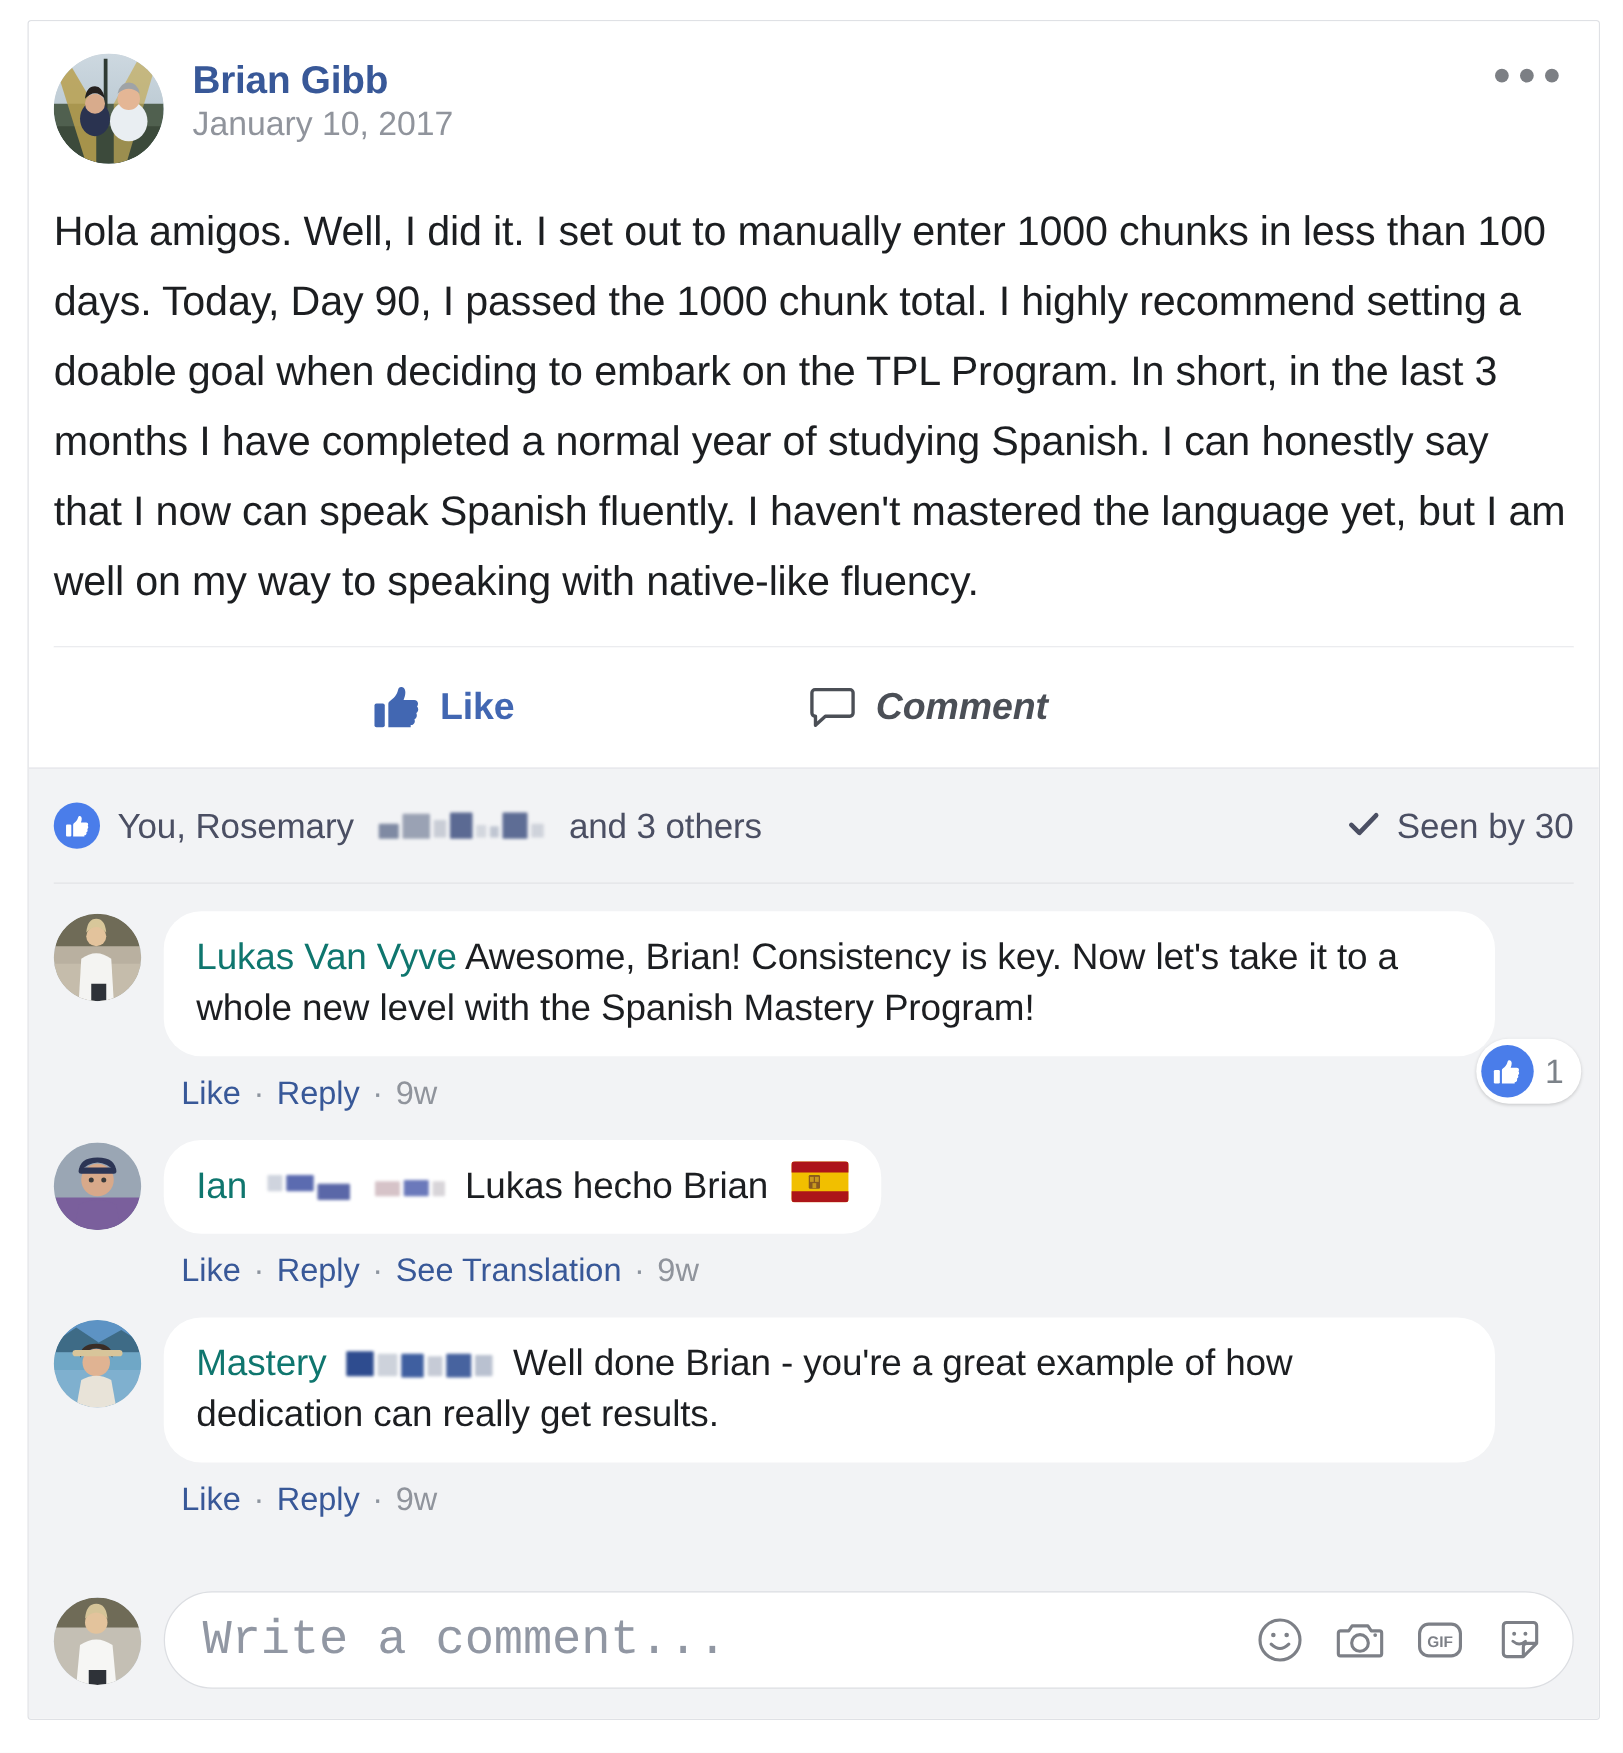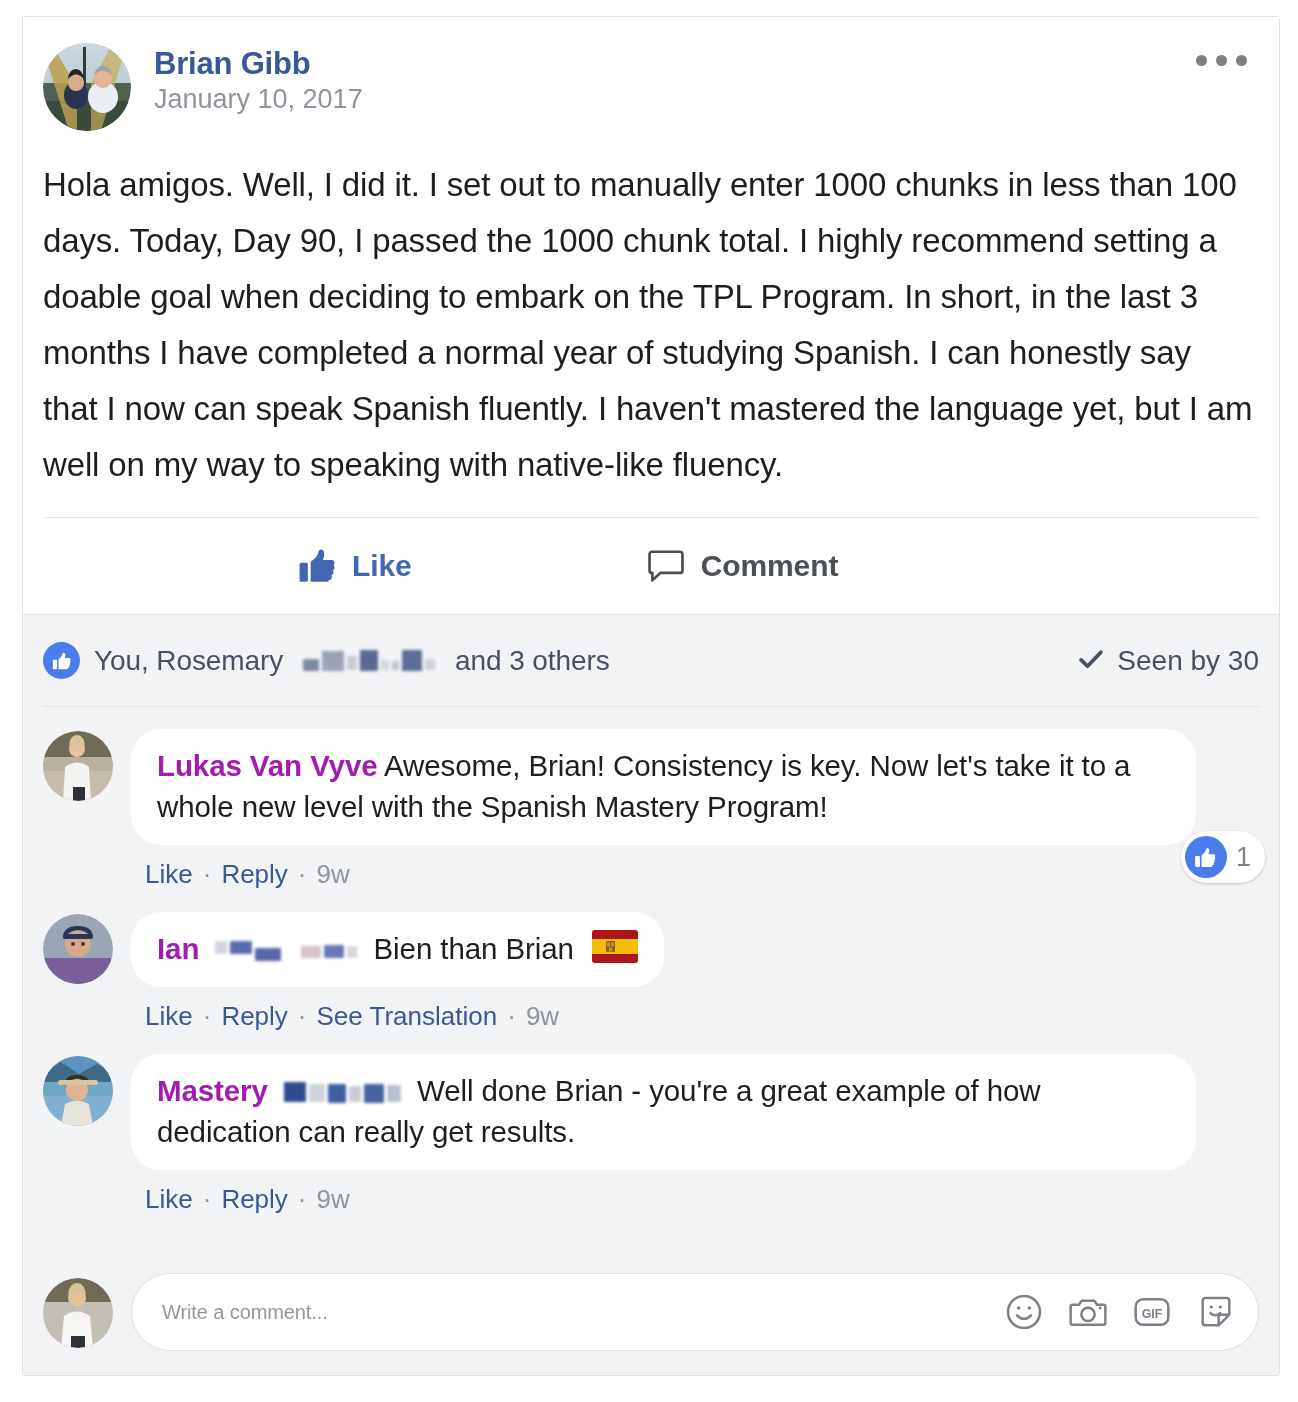--- a/index.html
+++ b/index.html
@@ -123,21 +123,21 @@
     background: #ffffff;
   }
   .action-btn {
     display: flex;
     align-items: center;
     gap: 16px;
     cursor: pointer;
     user-select: none;
   }
   .action-btn.like { margin-left: 255px; }
-  .action-btn.comment { margin-left: 235px; }
+  .action-btn.comment { margin-left: 235px; font-style: italic; }
 
   .action-label {
     font-size: 30px;
     font-weight: bold;
     letter-spacing: -0.1px;
   }
   .like .action-label { color: #4267b2; }
   .comment .action-label { color: #4b4f56; }
 
   .icon-thumb-solid { width: 38px; height: 38px; display:block; }
@@ -231,22 +231,22 @@
     padding: 16px 26px 18px 26px;
     display: inline-block;
     max-width: 1065px;
     font-size: 29.5px;
     line-height: 41px;
     color: #1c1e21;
     letter-spacing: -0.1px;
   }
 
   .commenter-name {
-    color: #a21caf;
-    font-weight: bold;
+    color: #0f766e;
+    font-weight: normal;
   }
 
   .comment-actions {
     display: flex;
     align-items: center;
     gap: 0;
     margin: 14px 0 0 14px;
     font-size: 26px;
     color: #4b4f63;
   }
@@ -304,22 +304,22 @@
     border-radius: 40px;
     display: flex;
     align-items: center;
     padding: 0 22px 0 30px;
   }
   .composer-input {
     flex: 1;
     border: none;
     outline: none;
     background: transparent;
-    font-family: Liberation Sans, sans-serif;
-    font-size: 20px;
+    font-family: Liberation Mono, monospace;
+    font-size: 39px;
     color: #1c1e21;
     letter-spacing: -0.1px;
   }
   .composer-input::placeholder { color: #9197a3; }
 
   .composer-icons {
     display: flex;
     align-items: flex-end;
     gap: 24px;
     padding-left: 16px;
@@ -511,21 +511,21 @@
             <span class="commenter-name">Ian</span>
             <span class="blur-block">
               <i style="width:12px;height:13px;background:#cfd4de;margin-top:-8px;"></i>
               <i style="width:22px;height:13px;background:#5b6bb0;margin-top:-7px;"></i>
               <i style="width:26px;height:13px;background:#5a67a8;margin-top:6px;"></i>
               <i style="width:14px;height:1px;background:transparent;"></i>
               <i style="width:20px;height:12px;background:#d6c3c8;margin-top:1px;"></i>
               <i style="width:20px;height:13px;background:#6b79bb;margin-top:1px;"></i>
               <i style="width:10px;height:12px;background:#d8d5d9;margin-top:2px;"></i>
             </span>
-            <span>Bien than Brian</span>
+            <span>Lukas hecho Brian</span>
             <span class="flag">
               <svg viewBox="0 0 46 33" aria-hidden="true">
                 <rect width="46" height="33" fill="#f1bf00"></rect>
                 <rect width="46" height="9" fill="#ad1519"></rect>
                 <rect y="24" width="46" height="9" fill="#ad1519"></rect>
                 <g transform="translate(14,11)">
                   <rect width="9" height="11" rx="1" fill="#8a5a1e"></rect>
                   <rect x="1" y="1.5" width="3" height="4" fill="#c8991e"></rect>
                   <rect x="5" y="1.5" width="3" height="4" fill="#c8991e"></rect>
                   <rect x="3" y="6.5" width="3" height="4" fill="#c8991e"></rect>

